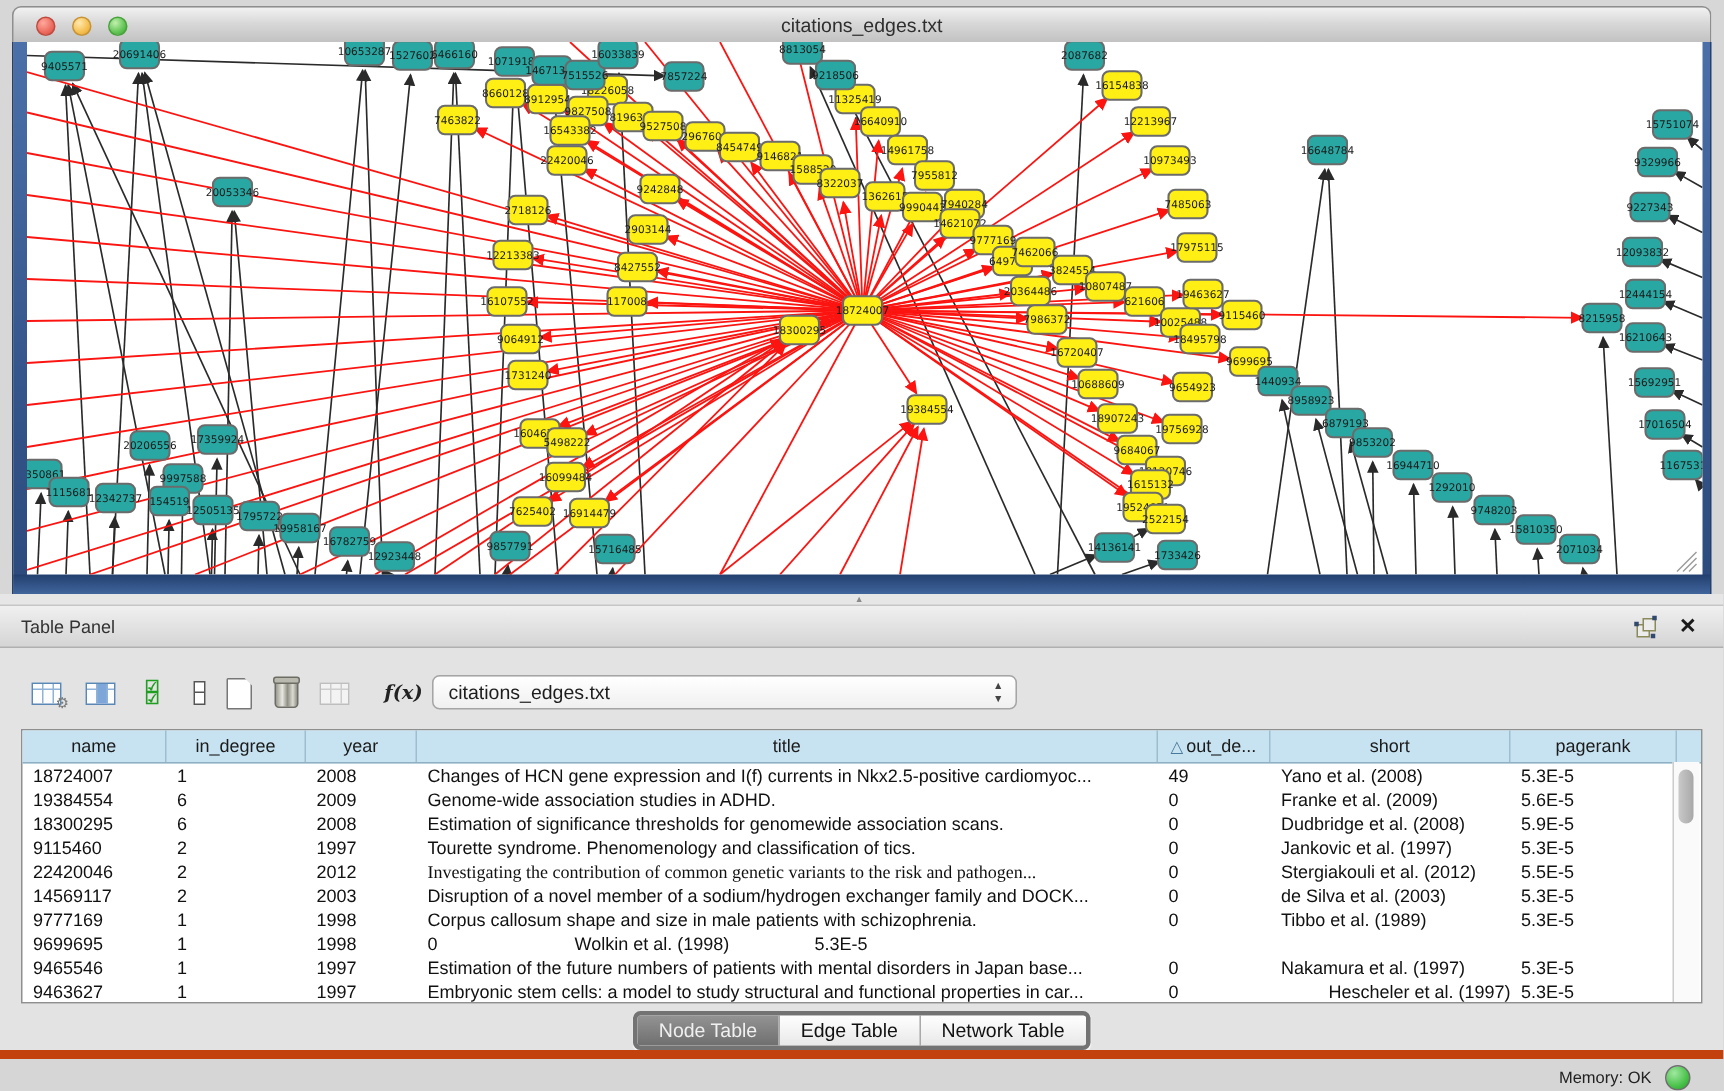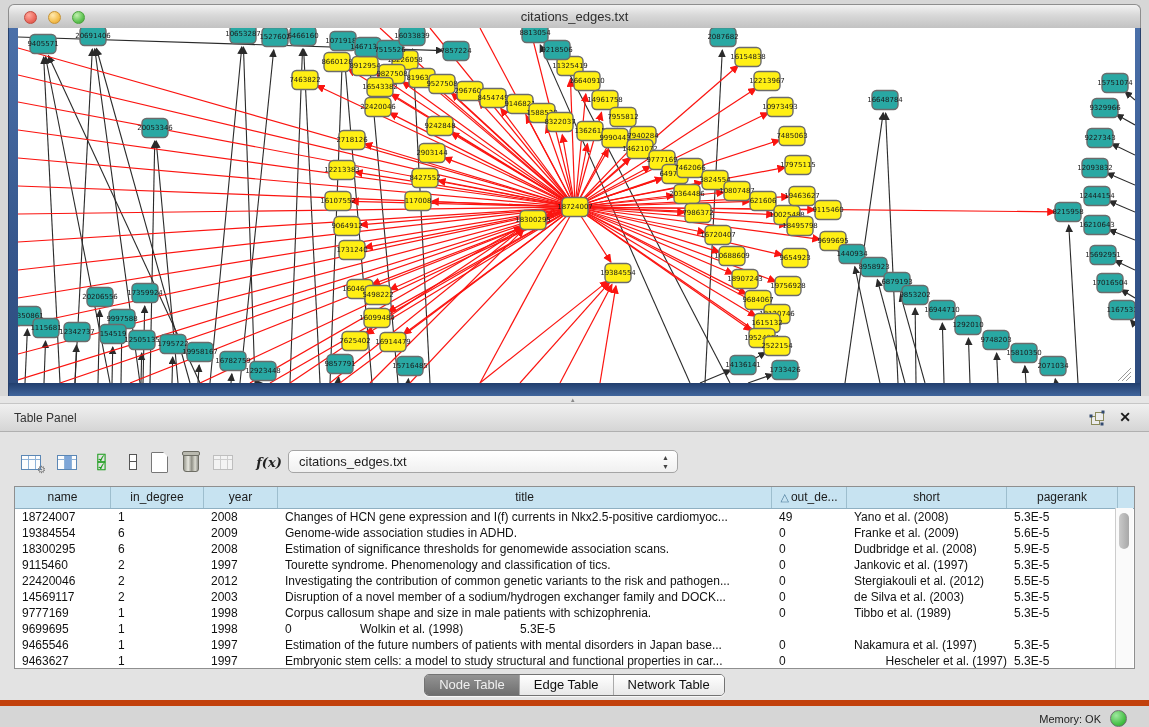--- a/index.html
+++ b/index.html
@@ -66,21 +66,21 @@
   .th{box-sizing:border-box;border-right:1px solid #9dbece;text-align:center;
       line-height:20px;color:#1b1b1b;overflow:hidden;white-space:nowrap;}
   .th .sort{color:#4a7a9b;font-size:11px;margin-right:2px;}
   .tr{display:flex;height:16px;line-height:16px;}
   .td{box-sizing:border-box;padding-left:7px;overflow:hidden;white-space:nowrap;}
   #vscroll{position:absolute;right:1px;top:21px;width:17px;height:160px;background:#fafafa;border-left:1px solid #cccccc;}
   #vscroll .thumb{position:absolute;left:3px;top:5px;width:10px;height:36px;border-radius:5px;
     background:linear-gradient(90deg,#c9c9c9,#a8a8a8);}
   
   #table-tabs{position:absolute;left:0;top:674px;width:1149px;text-align:center;}
-  #seg{display:inline-flex;border:1px solid #737373;border-radius:5px;overflow:hidden;
+  #seg{display:inline-flex;border:3px solid #737373;border-radius:5px;overflow:hidden;
     box-shadow:0 1px 1px rgba(255,255,255,.8);}
   .seg-btn{padding:2px 14px 3px;font-size:13px;background:linear-gradient(180deg,#ffffff,#e8e8e8);
     color:#111;border-right:1px solid #aaa;}
   .seg-btn:last-child{border-right:none;}
   .seg-btn.selected{background:linear-gradient(180deg,#939393,#6f6f6f);color:#f0f0f0;}
   
   #statusbar{position:absolute;left:0;top:700px;width:1149px;height:27px;background:#d6d6d6;
     border-top:6px solid #c2410c;box-sizing:border-box;}
   #statusbar .mem{position:absolute;right:48px;top:7px;font-size:11px;color:#222;}
   #mem-dot{position:absolute;right:22px;top:4px;width:17px;height:17px;border-radius:50%;
@@ -850,21 +850,21 @@
         <div class="td" style="width: 74px;">1997</div>
         <div class="td" style="width: 494px;">Tourette syndrome. Phenomenology and classification of tics.</div>
         <div class="td" style="width: 75px;">0</div>
         <div class="td" style="width: 160px;">Jankovic et al. (1997)</div>
         <div class="td" style="width: 111px;">5.3E-5</div>
       </div>
       <div class="tr">
         <div class="td" style="width: 96px;">22420046</div>
         <div class="td" style="width: 93px;">2</div>
         <div class="td" style="width: 74px;">2012</div>
-        <div class="td" style="width: 494px;">Investigating the contribution of common genetic variants to the risk and pathogen...</div>
+        <div class="td" style="width: 494px; font-family: Liberation Serif, serif;">Investigating the contribution of common genetic variants to the risk and pathogen...</div>
         <div class="td" style="width: 75px;">0</div>
         <div class="td" style="width: 160px;">Stergiakouli et al. (2012)</div>
         <div class="td" style="width: 111px;">5.5E-5</div>
       </div>
       <div class="tr">
         <div class="td" style="width: 96px;">14569117</div>
         <div class="td" style="width: 93px;">2</div>
         <div class="td" style="width: 74px;">2003</div>
         <div class="td" style="width: 494px;">Disruption of a novel member of a sodium/hydrogen exchanger family and DOCK...</div>
         <div class="td" style="width: 75px;">0</div>
@@ -878,21 +878,21 @@
         <div class="td" style="width: 494px;">Corpus callosum shape and size in male patients with schizophrenia.</div>
         <div class="td" style="width: 75px;">0</div>
         <div class="td" style="width: 160px;">Tibbo et al. (1989)</div>
         <div class="td" style="width: 111px;">5.3E-5</div>
       </div>
       <div class="tr">
         <div class="td" style="width: 96px;">9699695</div>
         <div class="td" style="width: 93px;">1</div>
         <div class="td" style="width: 74px;">1998</div>
         <div class="td" style="width: 75px;">0</div>
-        <div class="td" style="width: 160px;">Wolkin et al. (1998)</div>
+        <div class="td" style="width: 160px; margin-left: 23px;">Wolkin et al. (1998)</div>
         <div class="td" style="width: 111px;">5.3E-5</div>
       </div>
       <div class="tr">
         <div class="td" style="width: 96px;">9465546</div>
         <div class="td" style="width: 93px;">1</div>
         <div class="td" style="width: 74px;">1997</div>
         <div class="td" style="width: 494px;">Estimation of the future numbers of patients with mental disorders in Japan base...</div>
         <div class="td" style="width: 75px;">0</div>
         <div class="td" style="width: 160px;">Nakamura et al. (1997)</div>
         <div class="td" style="width: 111px;">5.3E-5</div>

